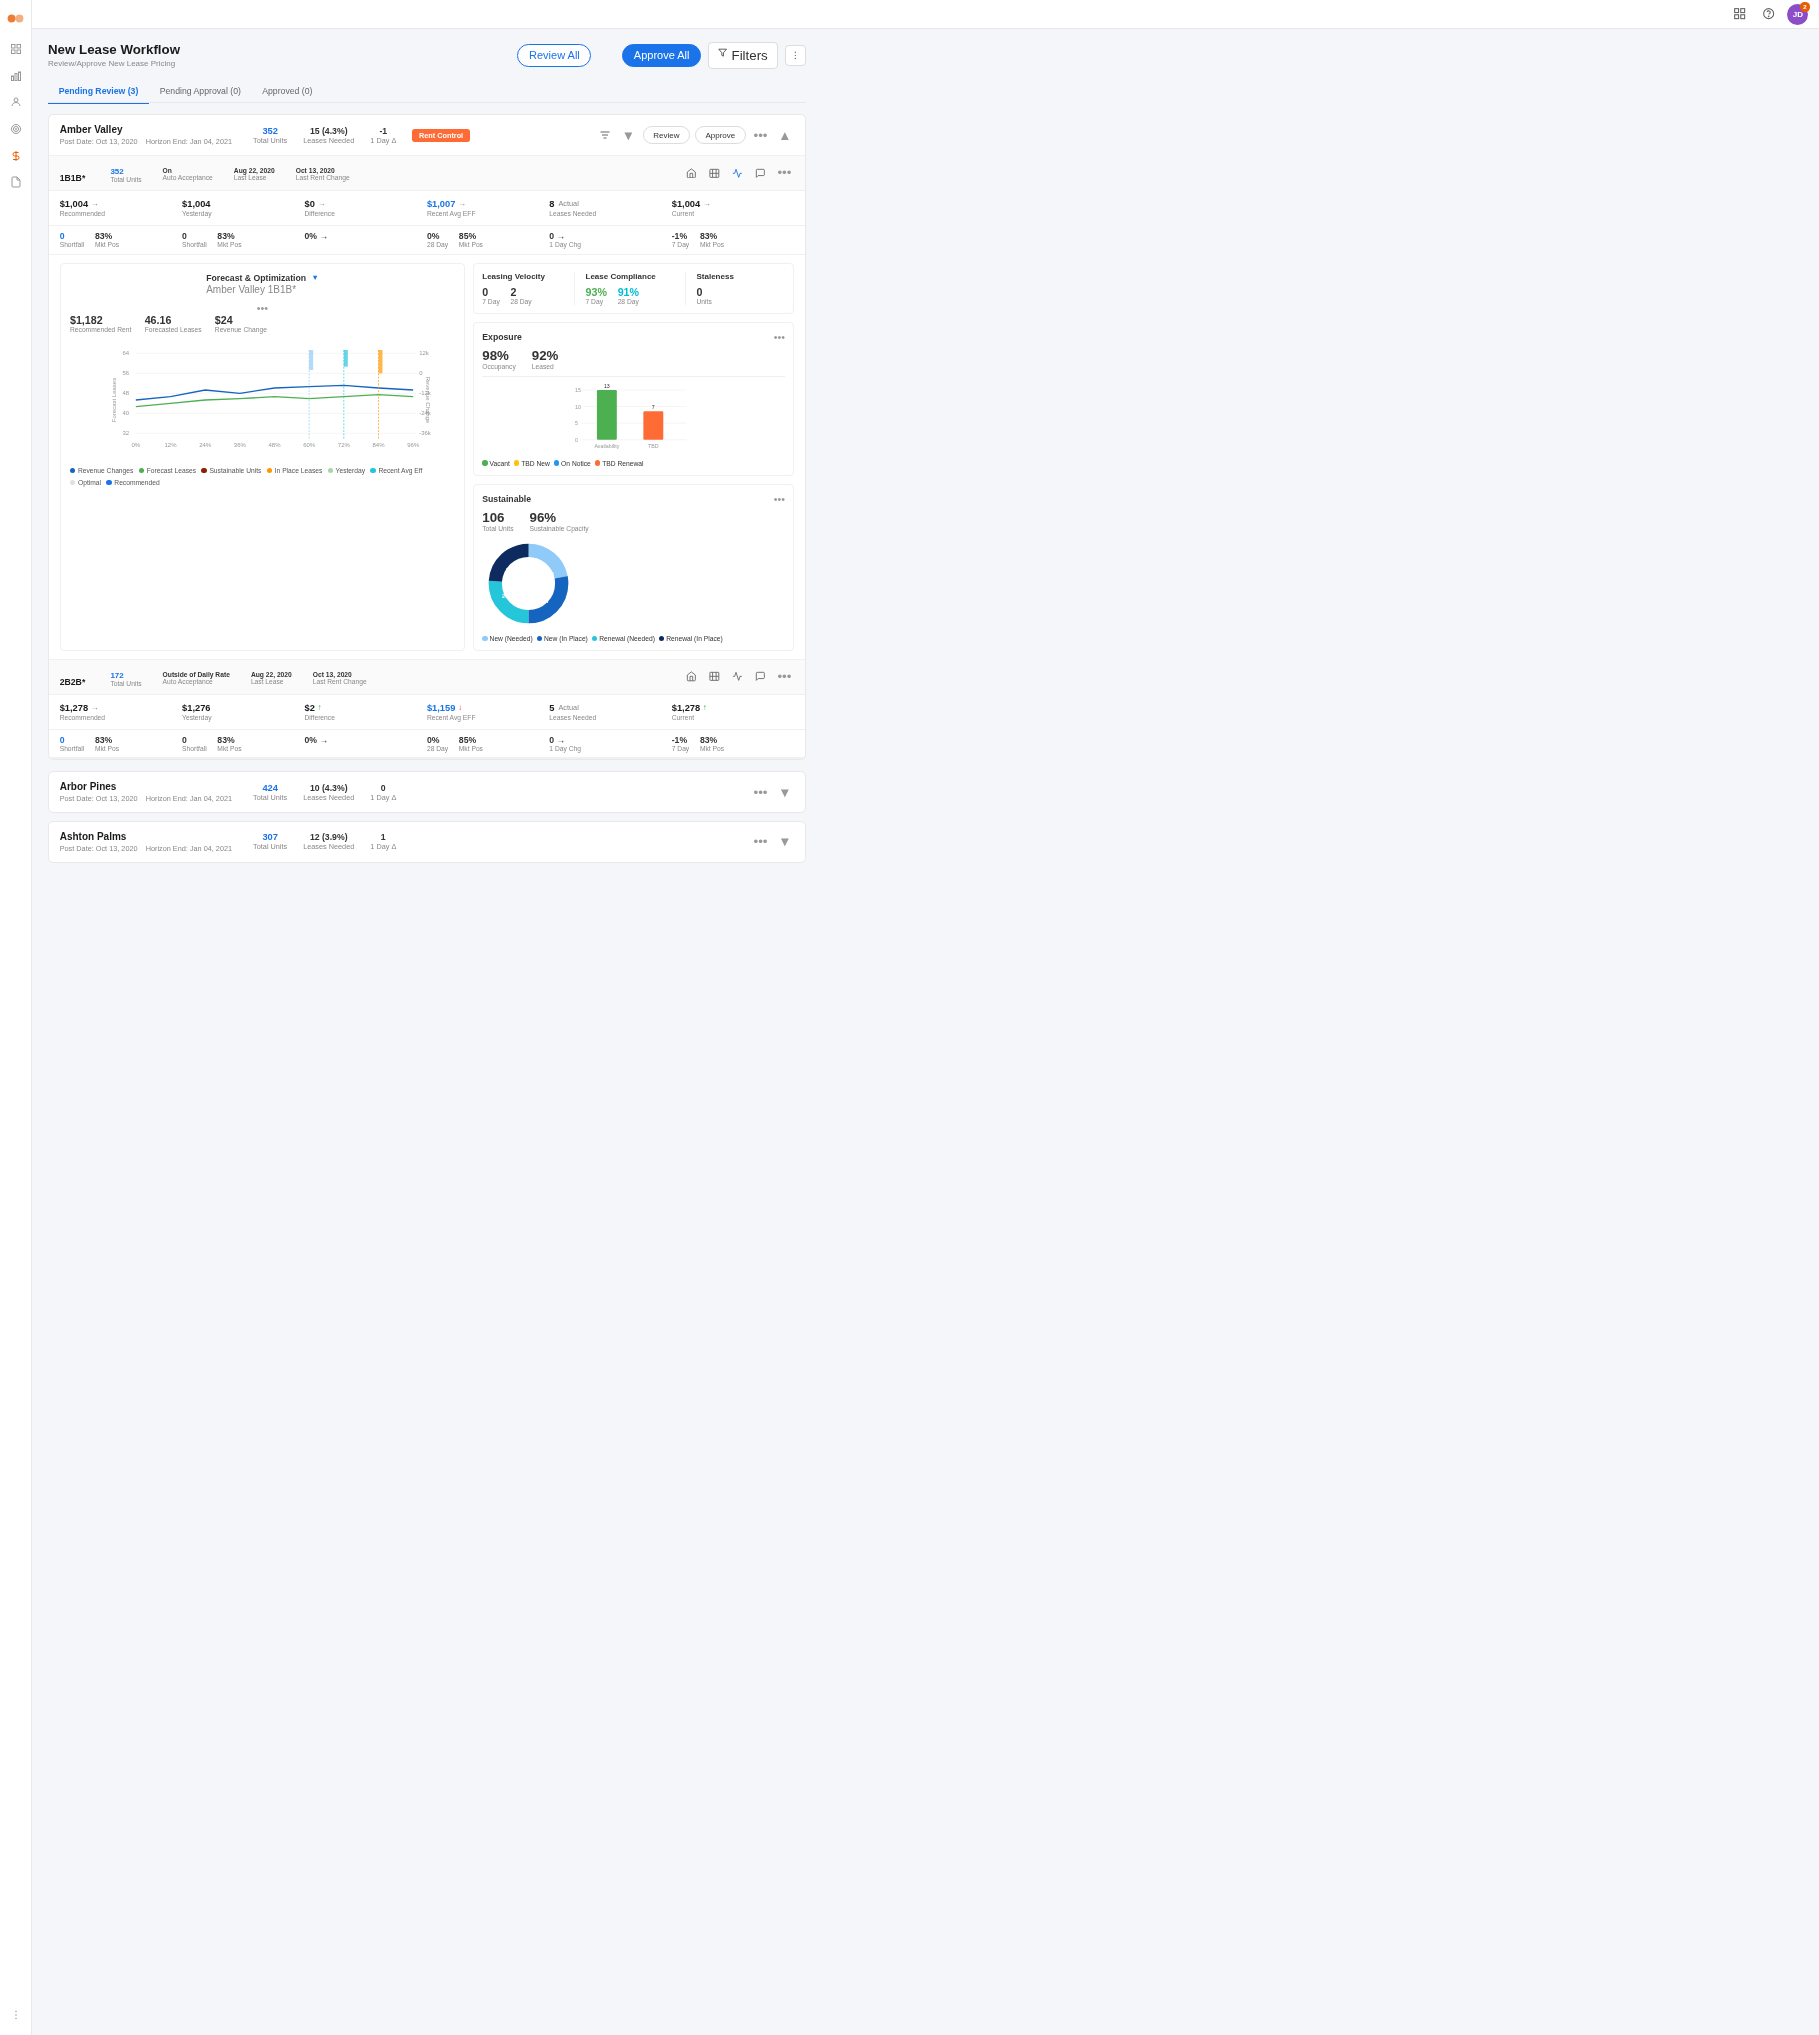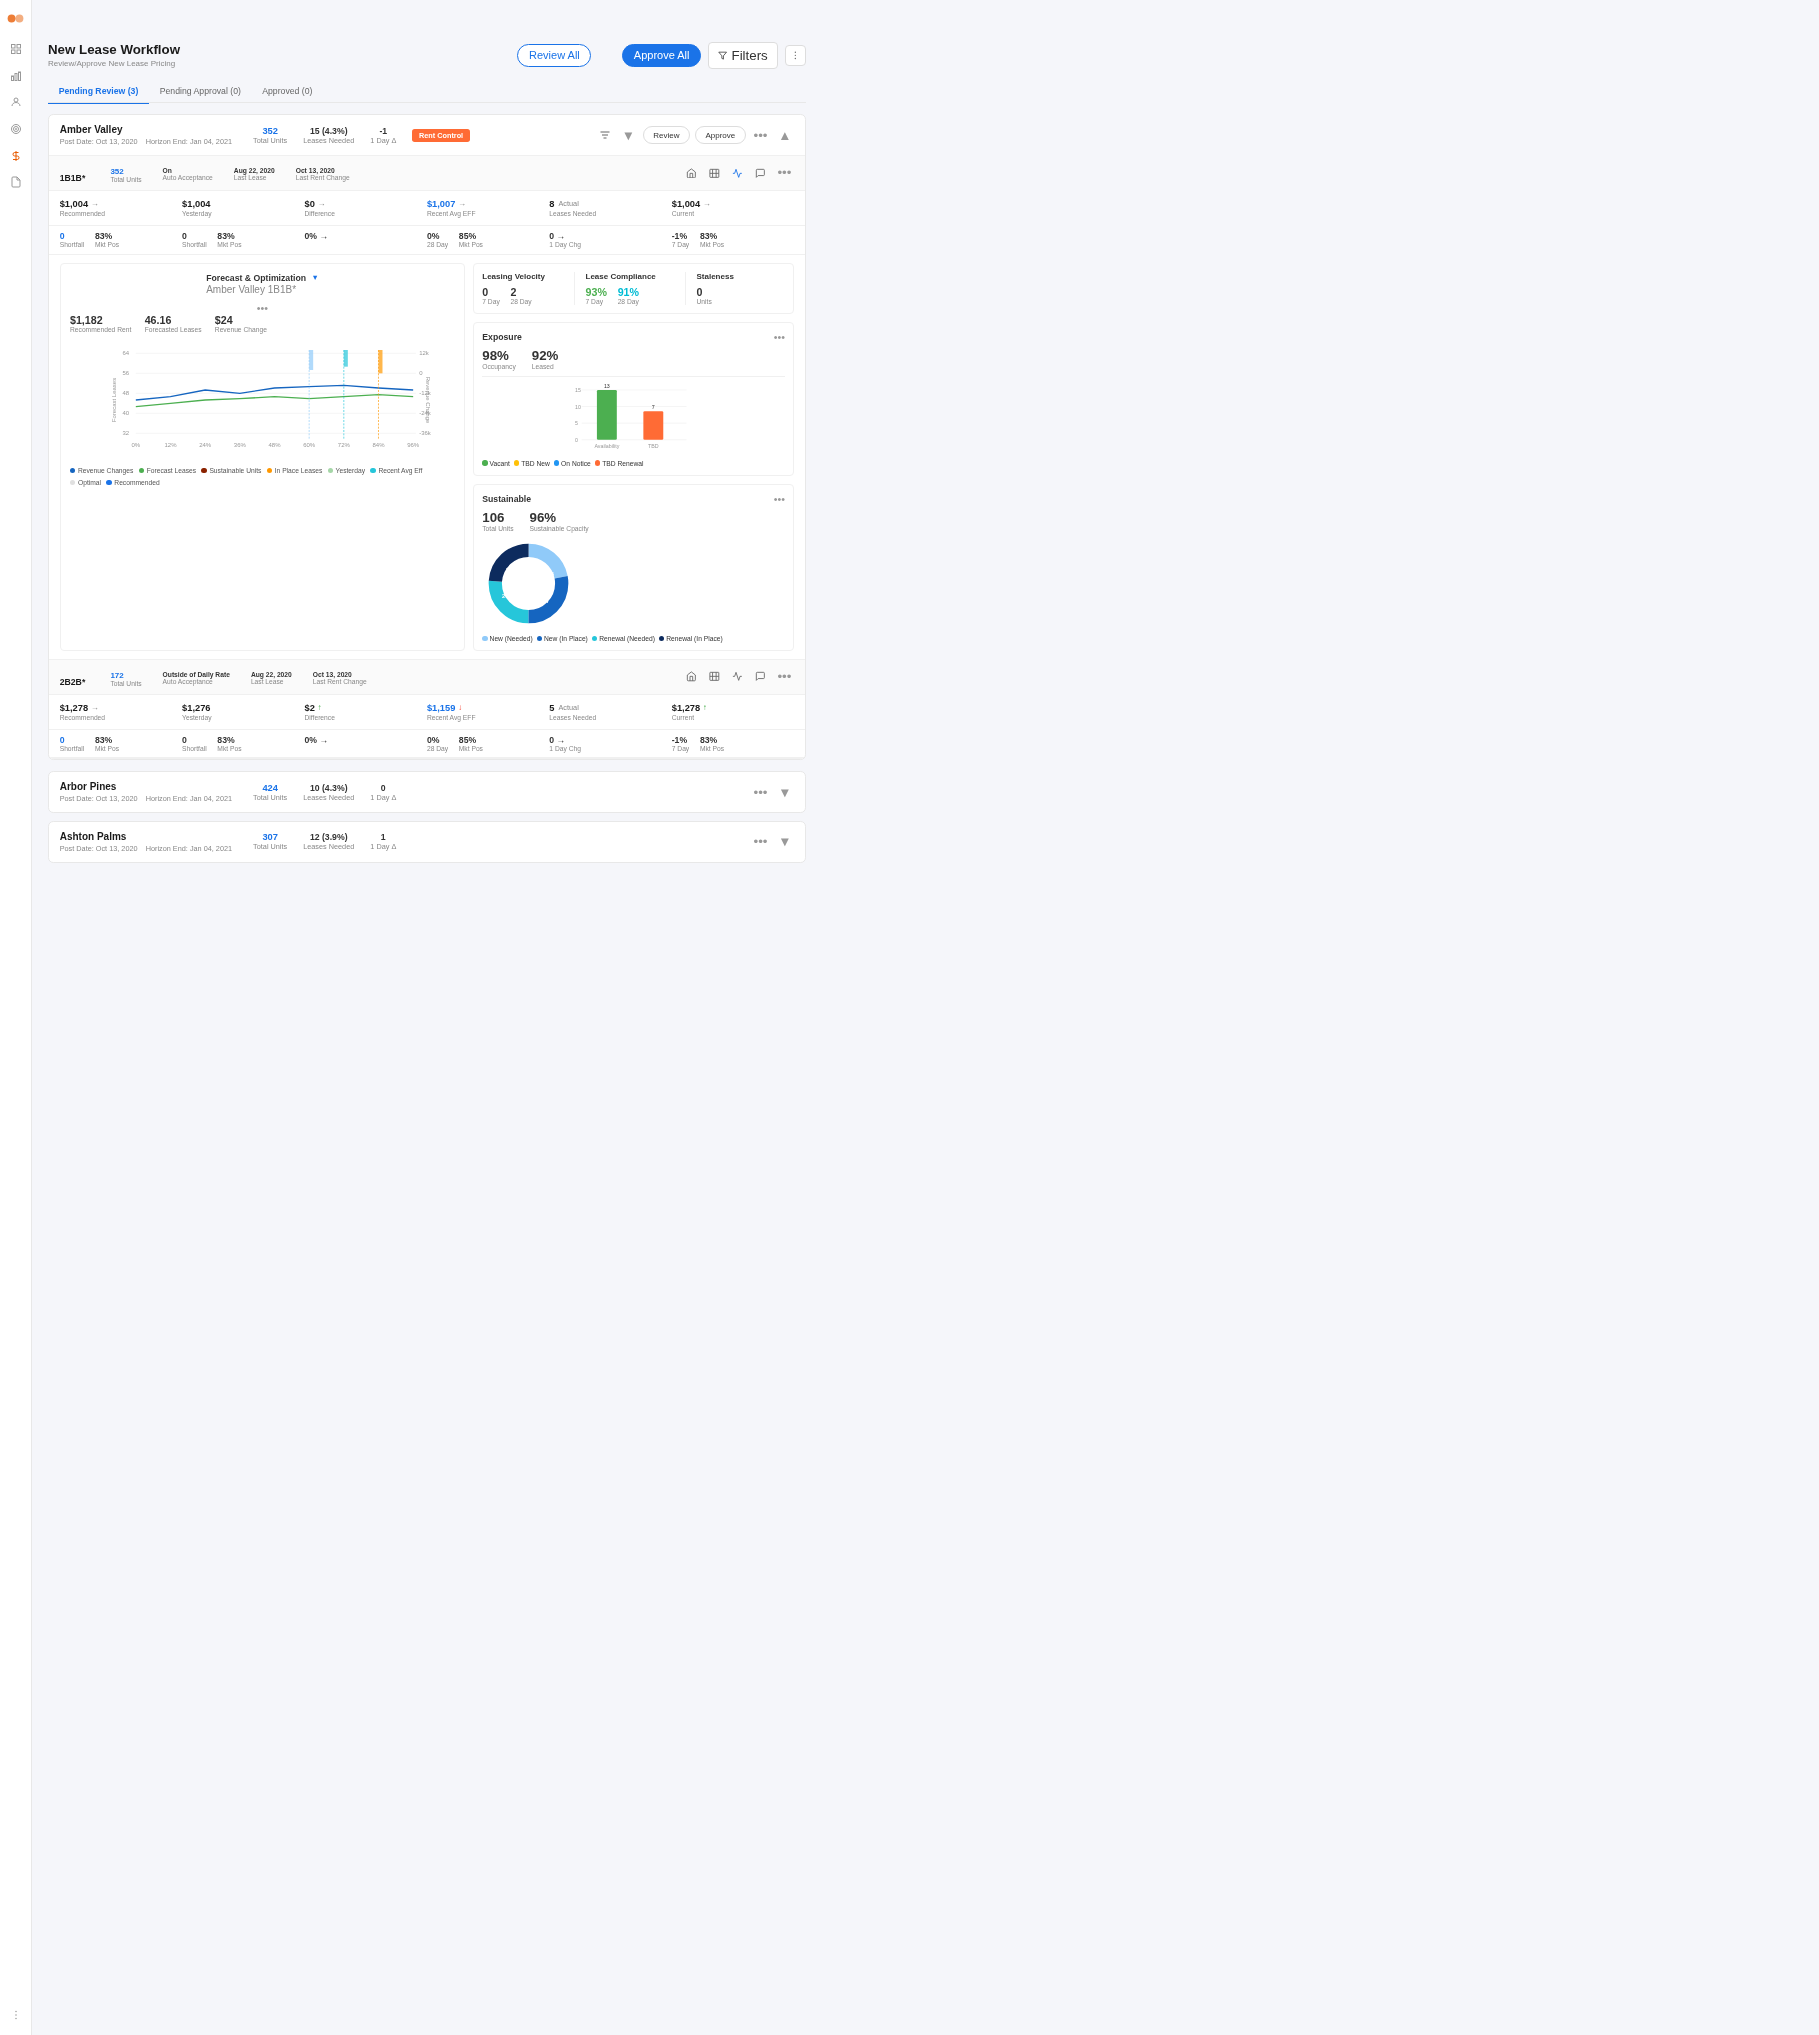--- a/index.html
+++ b/index.html
@@ -24,21 +24,21 @@
     .main-content { margin-left: 32px; margin-top: 29px; padding: 13.3px 16px; overflow-y: auto; height: calc(100vh - 29px); background: #f5f6fa; }
     
     
     .page-header { display: flex; align-items: flex-start; justify-content: space-between; margin-bottom: 10.7px; }
     .page-title-section h1 { font-size: 13.3px; font-weight: 700; color: #1a1a1a; }
     .page-title-section p { font-size: 8px; color: #888; margin-top: 1.3px; }
     .page-actions { display: flex; align-items: center; gap: 6.7px; }
     .btn { padding: 4.7px 10.7px; border-radius: 13.3px; font-size: 11px; font-weight: 500; cursor: pointer; border: 0.7px solid transparent; margin-left: 24px; }
     .btn-outline { background: #fff; border-color: #1a73e8; color: #1a73e8; }
     .btn-primary { background: #1a73e8; color: #fff; border-color: #1a73e8; }
-    .btn-filters { background: #fff; border: 0.7px solid #ddd; color: #333; display: flex; align-items: center; gap: 4px; padding: 4.7px 9.3px; border-radius: 4px; cursor: pointer; }
+    .btn-filters { background: #fff; border: 0.7px solid #ddd; color: #333; display: flex; gap: 4px; padding: 4.7px 9.3px; border-radius: 4px; cursor: pointer; }
     .btn-more { background: #fff; border: 0.7px solid #ddd; color: #333; width: 21px; height: 21px; border-radius: 4px; display: flex; align-items: center; justify-content: center; cursor: pointer; }
     
     
     .tabs { display: flex; gap: 0; border-bottom: 1.3px solid #e8e8e8; margin-bottom: 10.7px; }
     .tab { padding: 6.7px 10.7px; font-size: 8.7px; color: #666; cursor: pointer; border-bottom: 1.3px solid transparent; margin-bottom: -1.3px; }
     .tab.active { color: #1a73e8; border-bottom-color: #1a73e8; font-weight: 600; }
     
     
     .property-card { background: #fff; border-radius: 5.3px; border: 0.7px solid #e8e8e8; margin-bottom: 10.7px; overflow: hidden; }
     .property-header { display: flex; align-items: center; padding: 9.3px 10.7px; border-bottom: 0.7px solid #f0f0f0; }
@@ -160,20 +160,41 @@
     </div>
     <div class="sidebar-icon" style="margin-top:auto;">
       <svg viewBox="0 0 24 24" fill="currentColor">
           <circle cx="12" cy="5" r="1.5"></circle>
           <circle cx="12" cy="12" r="1.5"></circle>
           <circle cx="12" cy="19" r="1.5"></circle>
         </svg>
     </div>
   </div>
 
+  <div class="topbar">
+    <div class="topbar-icon">
+      <svg viewBox="0 0 24 24" width="13.3" height="13.3" fill="none" stroke="#666" stroke-width="2">
+          <rect x="3" y="3" width="7" height="7"></rect>
+          <rect x="14" y="3" width="7" height="7"></rect>
+          <rect x="3" y="14" width="7" height="7"></rect>
+          <rect x="14" y="14" width="7" height="7"></rect>
+        </svg>
+    </div>
+    <div class="topbar-icon">
+      <svg viewBox="0 0 24 24" width="13.3" height="13.3" fill="none" stroke="#666" stroke-width="2">
+          <circle cx="12" cy="12" r="9"></circle>
+          <path d="M9.09 9a3 3 0 0 1 5.83 1c0 2-3 3-3 3"></path>
+          <line x1="12" y1="17" x2="12.01" y2="17" stroke-width="3" stroke-linecap="round"></line>
+        </svg>
+    </div>
+    <div class="avatar">
+      <span>JD</span>
+      <div class="avatar-badge">2</div>
+    </div>
+  </div>
 
   <div class="main-content">
 
     <div class="page-header">
       <div class="page-title-section">
         <h1>New Lease Workflow</h1>
         <p>Review/Approve New Lease Pricing</p>
       </div>
       <div class="page-actions">
         <button class="btn btn-outline">Review All</button>

